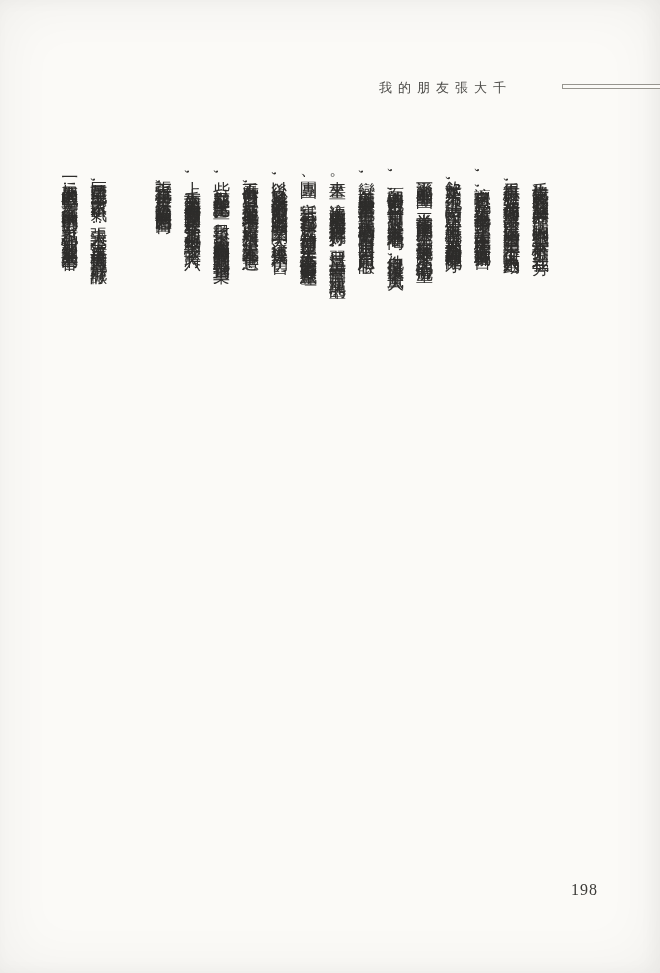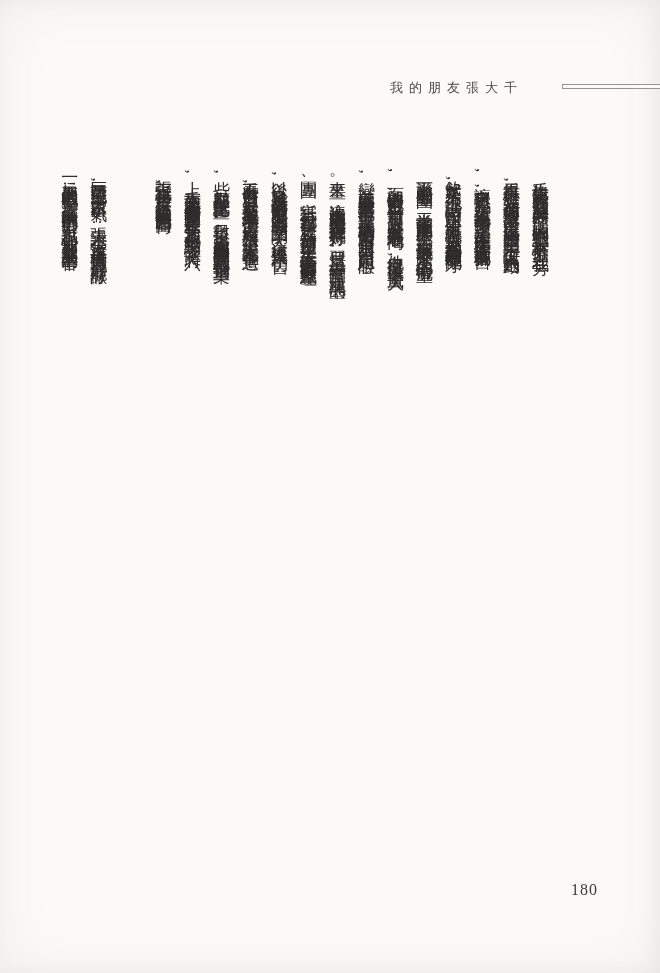--- a/index.html
+++ b/index.html
@@ -14,21 +14,21 @@
     height: 973px;
     margin: 0 auto;
     background: #fbfaf7;
     overflow: hidden;
     box-shadow: inset 0 0 60px rgba(0,0,0,0.05), inset -6px 0 18px rgba(0,0,0,0.04);
   }
   
   .header-title {
     position: absolute;
     top: 79px;
-    right: 137px;
+    right: 148px;
     font-size: 13px;
     letter-spacing: 6px;
     color: #4c4b48;
     white-space: nowrap;
   }
   .header-rule {
     position: absolute;
     top: 84px;
     right: -2px;
     width: 100px;
@@ -85,15 +85,15 @@
     <div class="col">團團、宣紙,也都皺在一起,真不知道如何處理,大千先生不慌不忙的將每張宣紙整理</div>
     <div class="col">以後,又將早就準備的石青也一碗一碗的潑上去,門又關了一天;這樣一連幾天,仍舊</div>
     <div class="col">看不出什麼眉目,只看見新地毯上東一塊墨漬,西一堆顏料水漬,大千先生毫不在意這</div>
     <div class="col">些,只顧在那些宣紙上比畫。數日後,張夫人和保羅將墨團團的宣紙一張一張抬到畫桌</div>
     <div class="col">上,大千先生又用毛筆將每個墨團團連接起來,又加上荷花一朵一朵點綴上去,又將六</div>
     <div class="col">張宣紙拼在一起,果然是一幅構圖完整的巨荷圖。</div>
     <div class="col indent">巨荷圖完成了,大家鬆了一口氣。張夫人說:「下次再畫這樣的大畫,最好能訂做</div>
     <div class="col">一架磨墨的機器吧!看著你一碗一碗的倒下去,一點也不心痛,那裡知道磨墨人的辛苦</div>
   </div>
 
-  <div class="page-number">180</div>
+  <div class="page-number">198</div>
 
 </div>
 
 </body></html>

